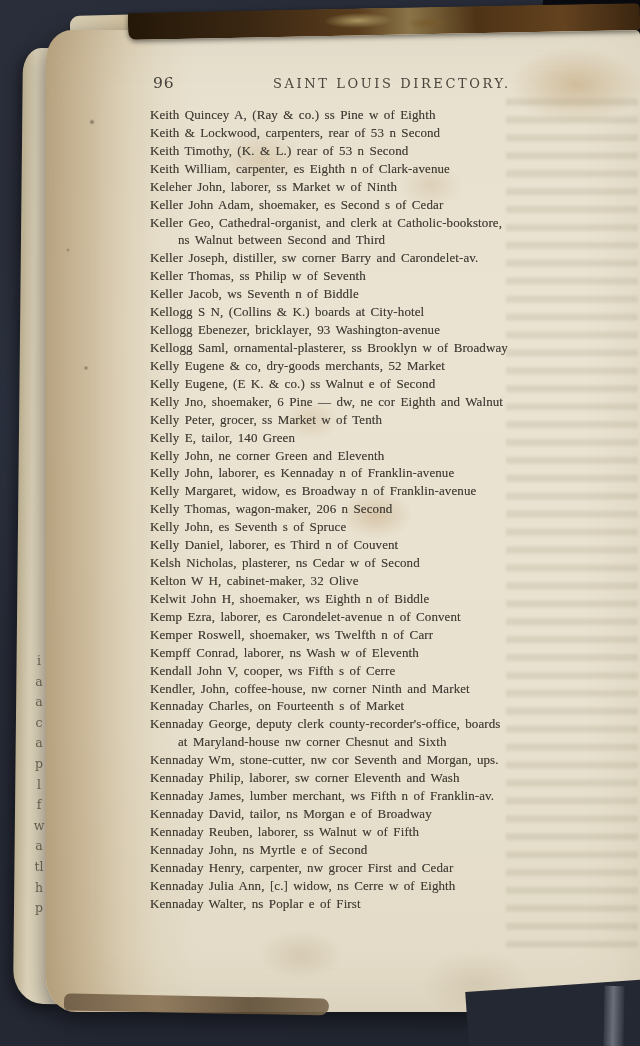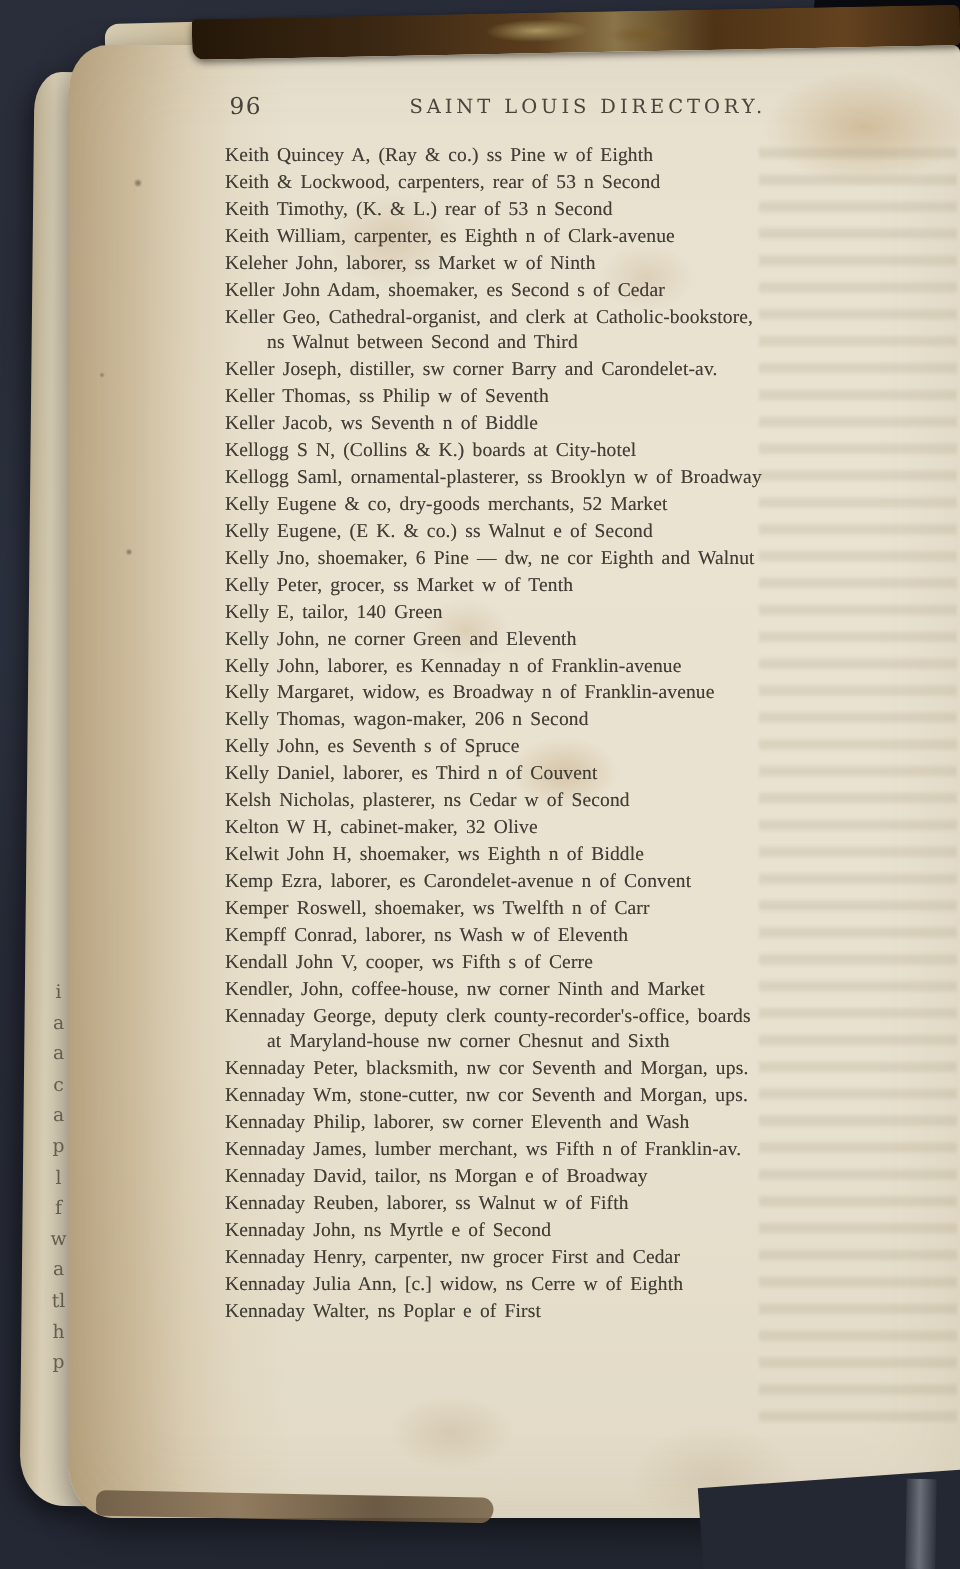--- a/index.html
+++ b/index.html
@@ -102,21 +102,21 @@
     background:#242833;
     transform:rotate(-4deg);transform-origin:left center;
   }
   .edge-streak{
     position:absolute;left:604px;top:986px;width:20px;height:60px;z-index:6;
     background:linear-gradient(90deg,#343842,#6a6f79 45%,#2e323c);
     transform:rotate(1deg);
   }
   
   .content{position:absolute;inset:0;color:#403c34;z-index:4;}
-  .page-head{position:relative;height:22px;margin-top:32px;}
+  .page-head{position:relative;height:22px;margin-top:44px;}
   .page-number{
     position:absolute;left:107px;top:0;font-size:15.5px;letter-spacing:1px;color:#46413a;
   }
   .page-title{
     position:absolute;left:227px;top:2px;font-size:13px;letter-spacing:2.6px;
     color:#4a453c;font-weight:500;
   }
   .entries{margin:10px 0 0 104px;}
   .entries .item{
     font-size:13px;line-height:17.92px;white-space:nowrap;
@@ -166,43 +166,44 @@
           <div class="item">Keith Timothy, (K. &amp; L.) rear of 53 n Second</div>
           <div class="item">Keith William, carpenter, es Eighth n of Clark-avenue</div>
           <div class="item">Keleher John, laborer, ss Market w of Ninth</div>
           <div class="item">Keller John Adam, shoemaker, es Second s of Cedar</div>
           <div class="item">Keller Geo, Cathedral-organist, and clerk at Catholic-bookstore,</div>
           <div class="item indent">ns Walnut between Second and Third</div>
           <div class="item">Keller Joseph, distiller, sw corner Barry and Carondelet-av.</div>
           <div class="item">Keller Thomas, ss Philip w of Seventh</div>
           <div class="item">Keller Jacob, ws Seventh n of Biddle</div>
           <div class="item">Kellogg S N, (Collins &amp; K.) boards at City-hotel</div>
+          <div class="item">Kellogg Ebenezer, bricklayer, 93 Washington-avenue</div>
           <div class="item">Kellogg Saml, ornamental-plasterer, ss Brooklyn w of Broadway</div>
           <div class="item">Kelly Eugene &amp; co, dry-goods merchants, 52 Market</div>
           <div class="item">Kelly Eugene, (E K. &amp; co.) ss Walnut e of Second</div>
           <div class="item">Kelly Jno, shoemaker, 6 Pine — dw, ne cor Eighth and Walnut</div>
           <div class="item">Kelly Peter, grocer, ss Market w of Tenth</div>
           <div class="item">Kelly E, tailor, 140 Green</div>
           <div class="item">Kelly John, ne corner Green and Eleventh</div>
           <div class="item">Kelly John, laborer, es Kennaday n of Franklin-avenue</div>
           <div class="item">Kelly Margaret, widow, es Broadway n of Franklin-avenue</div>
           <div class="item">Kelly Thomas, wagon-maker, 206 n Second</div>
           <div class="item">Kelly John, es Seventh s of Spruce</div>
           <div class="item">Kelly Daniel, laborer, es Third n of Couvent</div>
           <div class="item">Kelsh Nicholas, plasterer, ns Cedar w of Second</div>
           <div class="item">Kelton W H, cabinet-maker, 32 Olive</div>
           <div class="item">Kelwit John H, shoemaker, ws Eighth n of Biddle</div>
           <div class="item">Kemp Ezra, laborer, es Carondelet-avenue n of Convent</div>
           <div class="item">Kemper Roswell, shoemaker, ws Twelfth n of Carr</div>
           <div class="item">Kempff Conrad, laborer, ns Wash w of Eleventh</div>
           <div class="item">Kendall John V, cooper, ws Fifth s of Cerre</div>
           <div class="item">Kendler, John, coffee-house, nw corner Ninth and Market</div>
+          <div class="item">Kennaday Charles, on Fourteenth s of Market</div>
           <div class="item">Kennaday George, deputy clerk county-recorder's-office, boards</div>
           <div class="item indent">at Maryland-house nw corner Chesnut and Sixth</div>
-          <div class="item">Kennaday Peter, blacksmith, nw cor Seventh and Morgan, ups.</div>
           <div class="item">Kennaday Wm, stone-cutter, nw cor Seventh and Morgan, ups.</div>
           <div class="item">Kennaday Philip, laborer, sw corner Eleventh and Wash</div>
           <div class="item">Kennaday James, lumber merchant, ws Fifth n of Franklin-av.</div>
           <div class="item">Kennaday David, tailor, ns Morgan e of Broadway</div>
           <div class="item">Kennaday Reuben, laborer, ss Walnut w of Fifth</div>
           <div class="item">Kennaday John, ns Myrtle e of Second</div>
           <div class="item">Kennaday Henry, carpenter, nw grocer First and Cedar</div>
           <div class="item">Kennaday Julia Ann, [c.] widow, ns Cerre w of Eighth</div>
           <div class="item">Kennaday Walter, ns Poplar e of First</div>
         </div>

